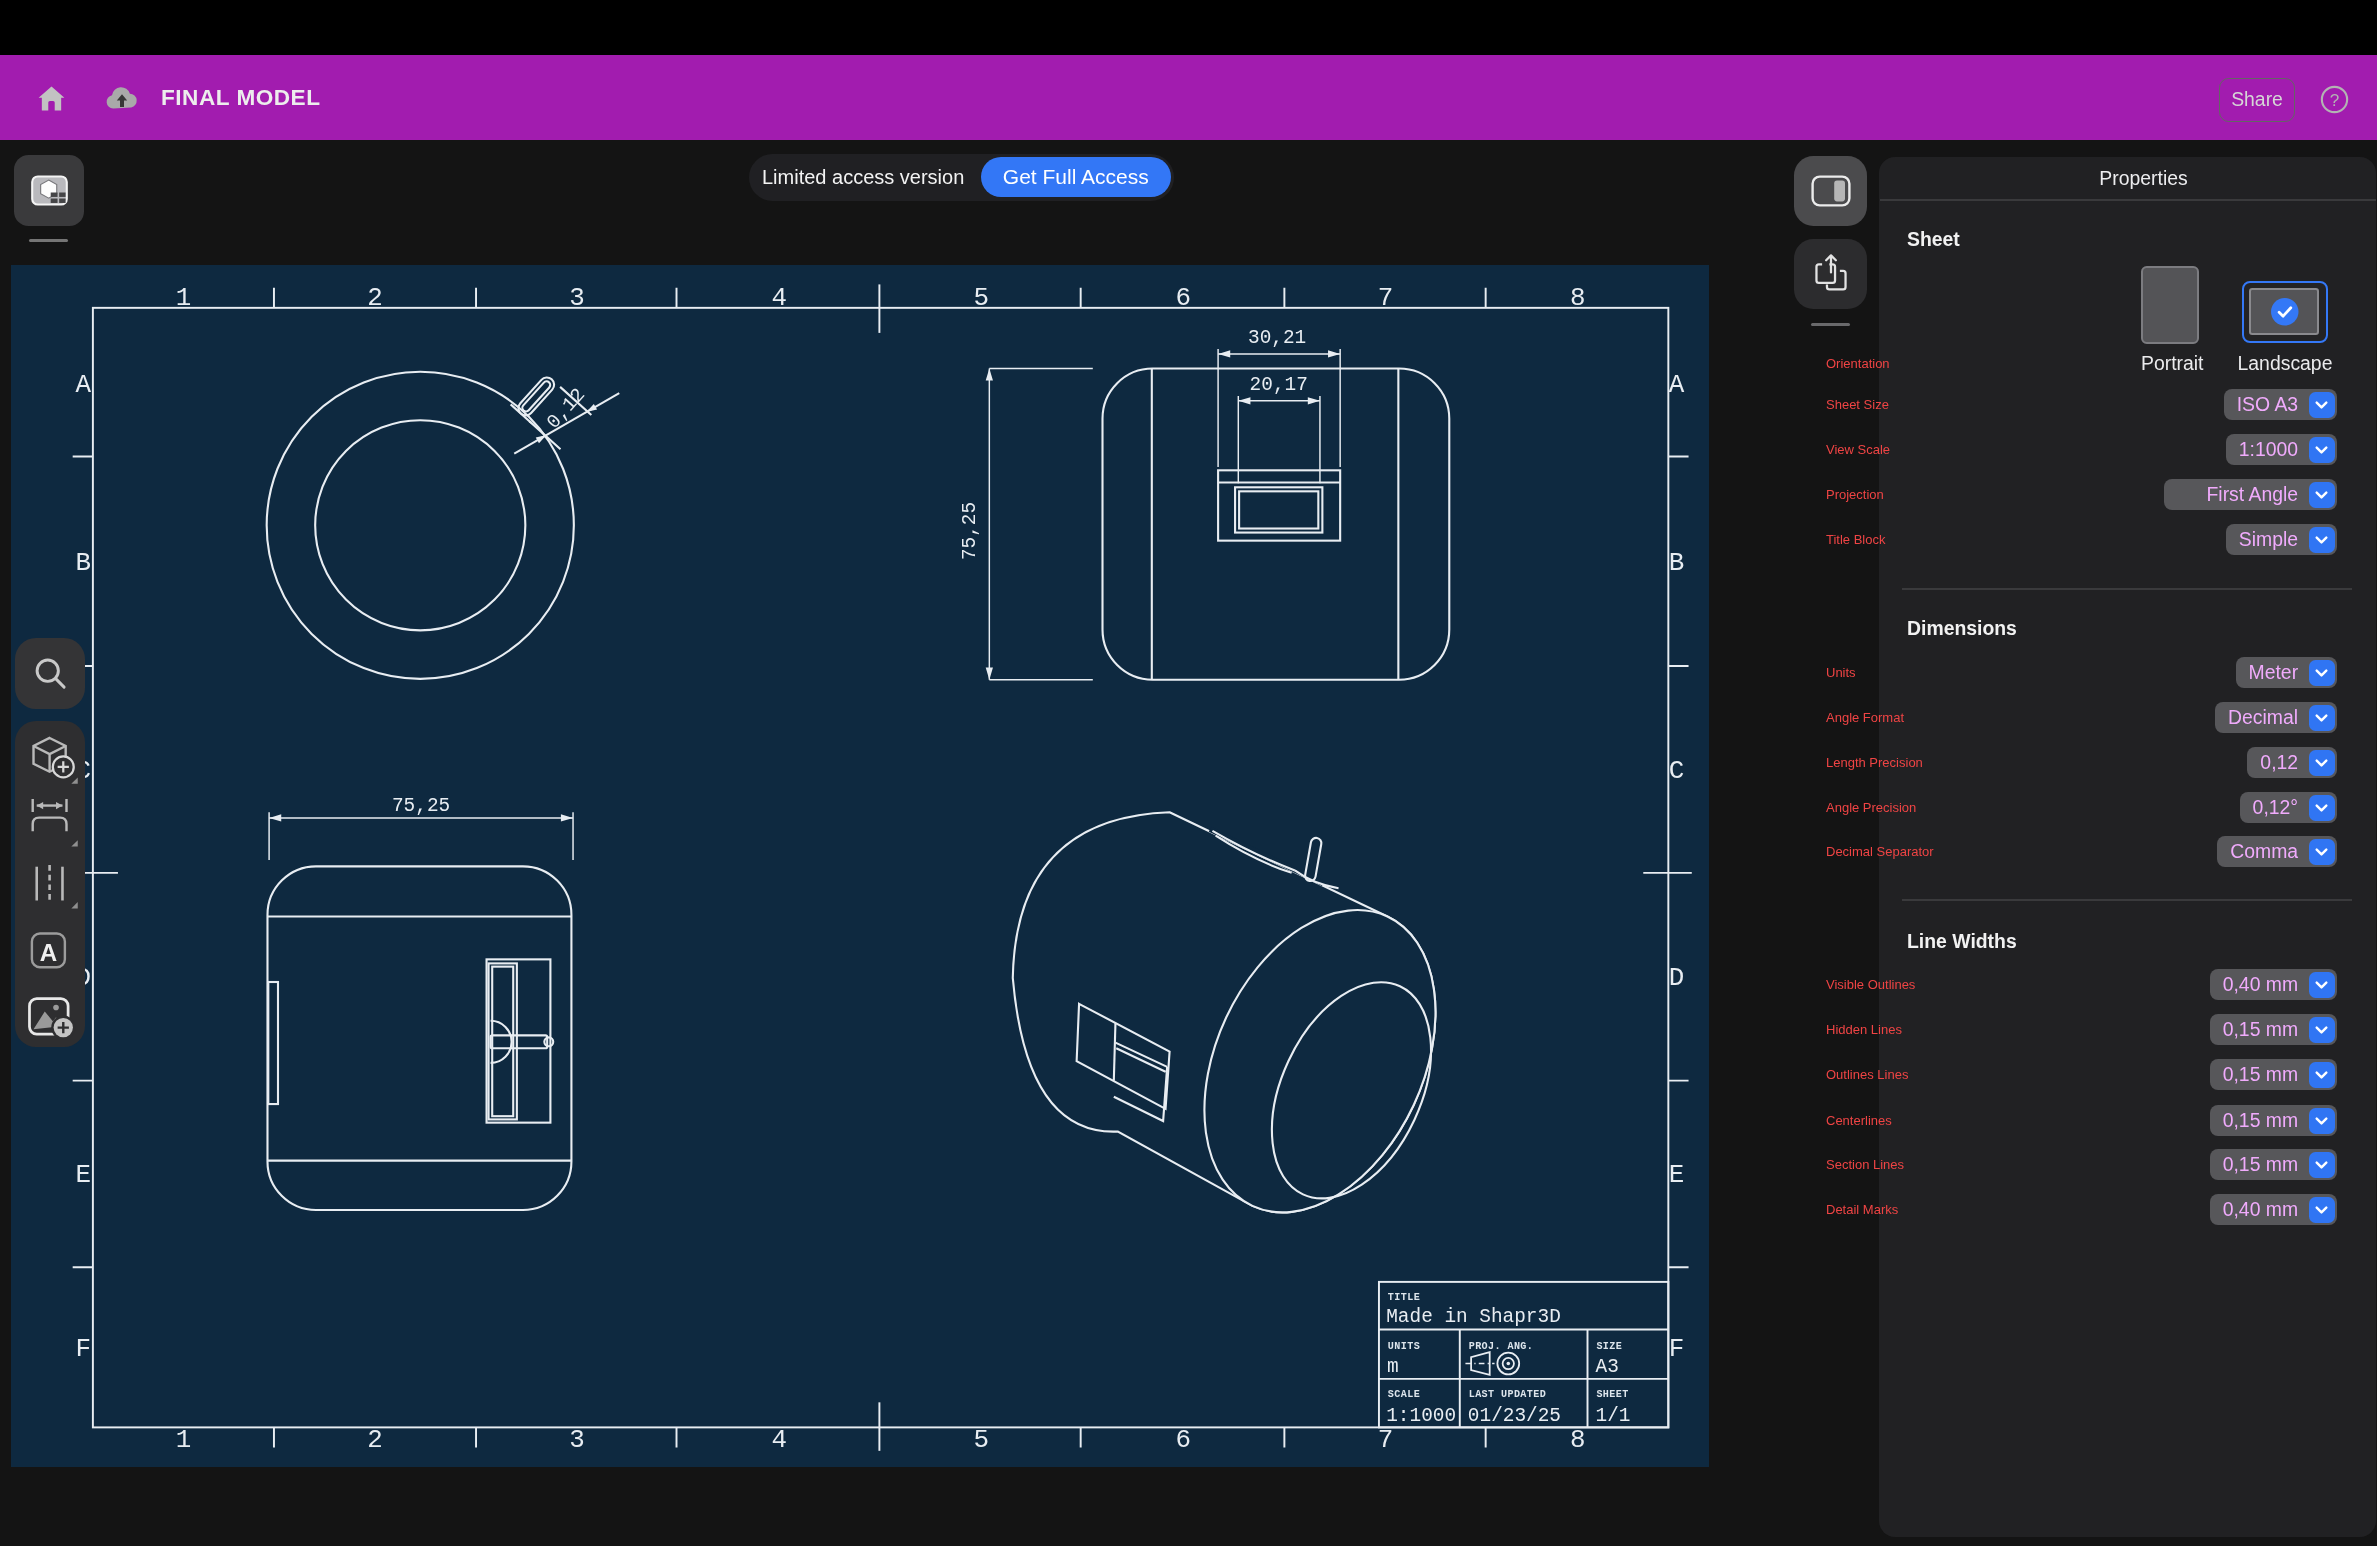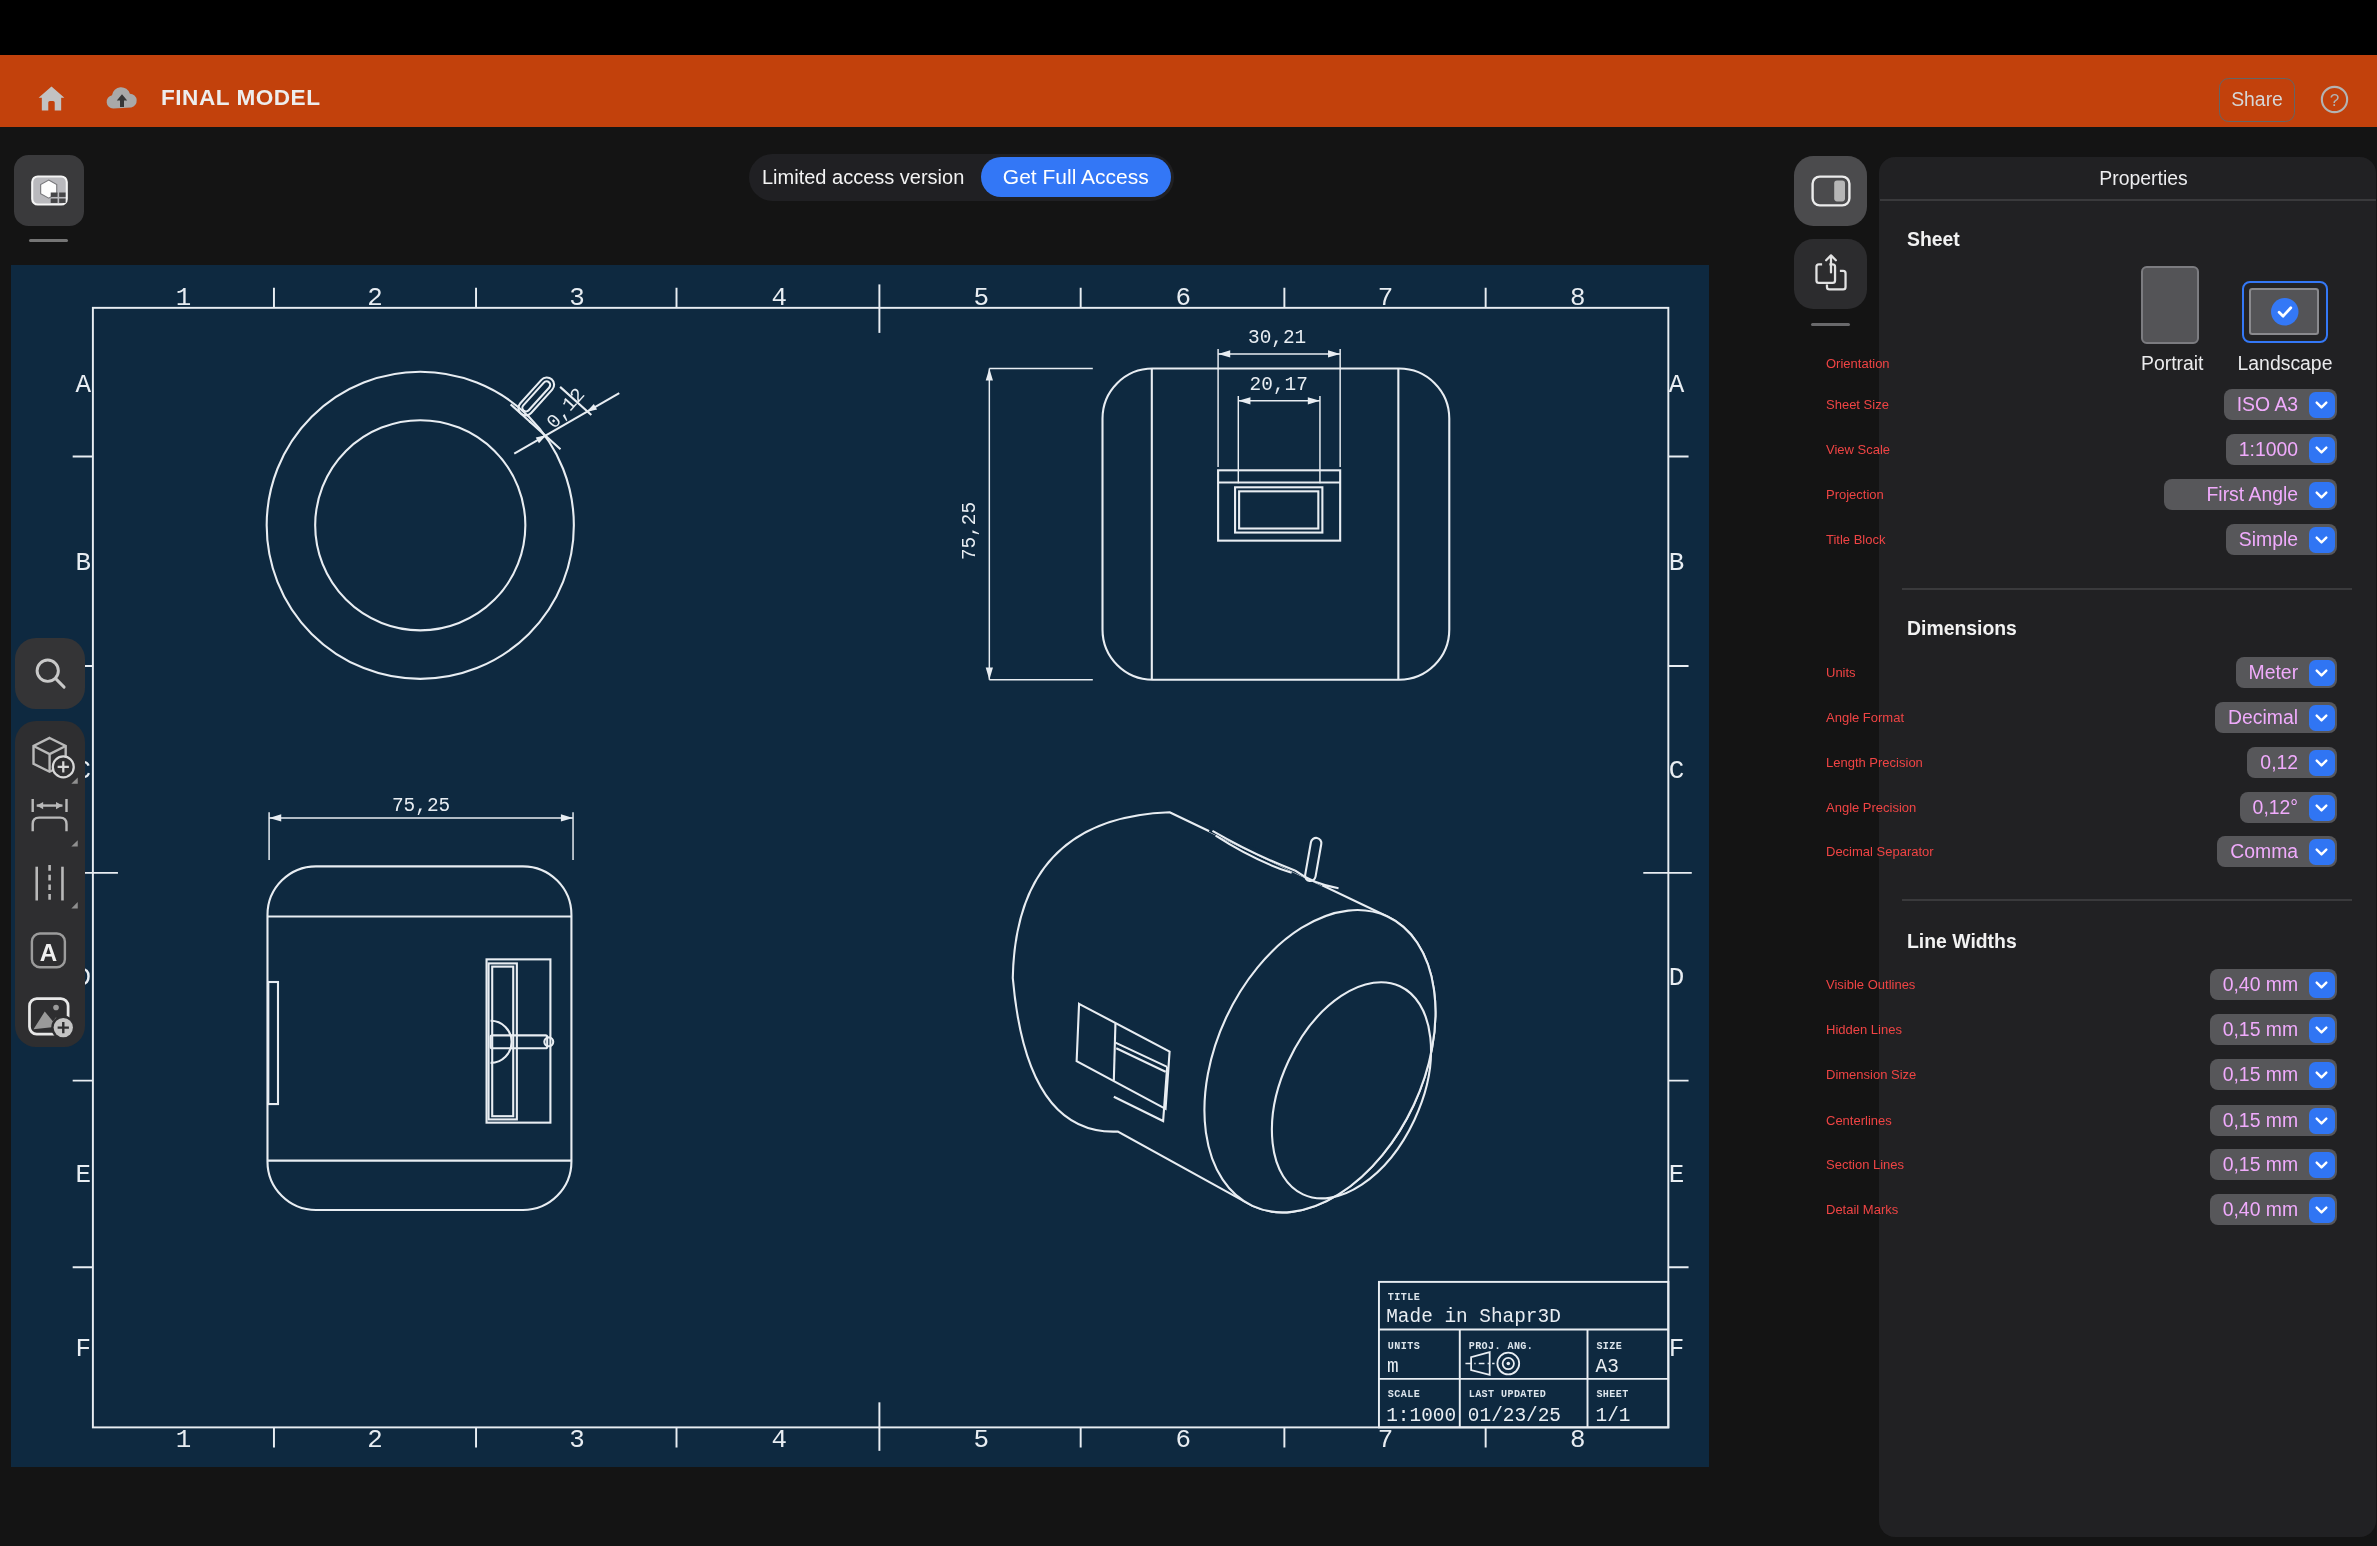--- a/index.html
+++ b/index.html
@@ -1,20 +1,20 @@
 <!DOCTYPE html>
 <html style="font-size:13px"><head>
 <meta charset="utf-8">
 <style>
   * { margin:0; padding:0; box-sizing:border-box; }
   html,body { width:2377px; height:1546px; background:#141414; overflow:hidden;
     font-family:"Liberation Sans", sans-serif; }
   .abs { position:absolute; }
   #topstrip { left:0; top:0; width:2377px; height:55px; background:#000; }
-  #header { left:0; top:55px; width:2377px; height:72px; background:#c2410c; }
+  #header { left:0; top:55px; width:2377px; height:85px; background:#a21caf; }
   #canvas { left:11.3px; top:265px; width:1698px; height:1202px; background:#0e2940; z-index:1; }
   .float { z-index:5; }
   #panel { left:1879px; top:157px; width:497px; height:1380px; background:#212123; border-radius:16px; }
   .plabel { position:absolute; left:1826px; color:#ef4444; font-size:13px; line-height:31px; height:31px; }
   .phead { position:absolute; left:1907px; color:#f2f2f2; font-size:19.4px; font-weight:bold; line-height:31px; height:31px; }
   .pill { position:absolute; right:40px; height:31px; background:#57575a; border-radius:8px;
      display:flex; align-items:center; color:#f0abfc; font-size:19.4px; }
   .pill .txt { padding:0 10.5px 0 13px; }
   .pill .chev { width:26px; height:26px; background:#3075f3; border-radius:6.5px; margin-right:2.4px;
      display:flex; align-items:center; justify-content:center; }
@@ -311,21 +311,21 @@
 <div class="phead" style="top:613px;">Dimensions</div>
 <div class="plabel" style="top:657px;">Units</div>
 <div class="plabel" style="top:702px;">Angle Format</div>
 <div class="plabel" style="top:747px;">Length Precision</div>
 <div class="plabel" style="top:792px;">Angle Precision</div>
 <div class="plabel" style="top:836px;">Decimal Separator</div>
 <div class="sep" style="left:1902px;top:899px;width:450px;"></div>
 <div class="phead" style="top:926px;">Line Widths</div>
 <div class="plabel" style="top:969px;">Visible Outlines</div>
 <div class="plabel" style="top:1014px;">Hidden Lines</div>
-<div class="plabel" style="top:1059px;">Dimension Size</div>
+<div class="plabel" style="top:1059px;">Outlines Lines</div>
 <div class="plabel" style="top:1105px;">Centerlines</div>
 <div class="plabel" style="top:1149px;">Section Lines</div>
 <div class="plabel" style="top:1194px;">Detail Marks</div>
 <div class="pill" style="top:389px;">
     <span class="txt">ISO A3</span>
     <span class="chev">
       <svg width="13" height="8" viewBox="0 0 16 10">
         <path d="M2 2 L8 8 L14 2" fill="none" stroke="#fff" stroke-width="3" stroke-linecap="round" stroke-linejoin="round"></path>
       </svg>
     </span>

